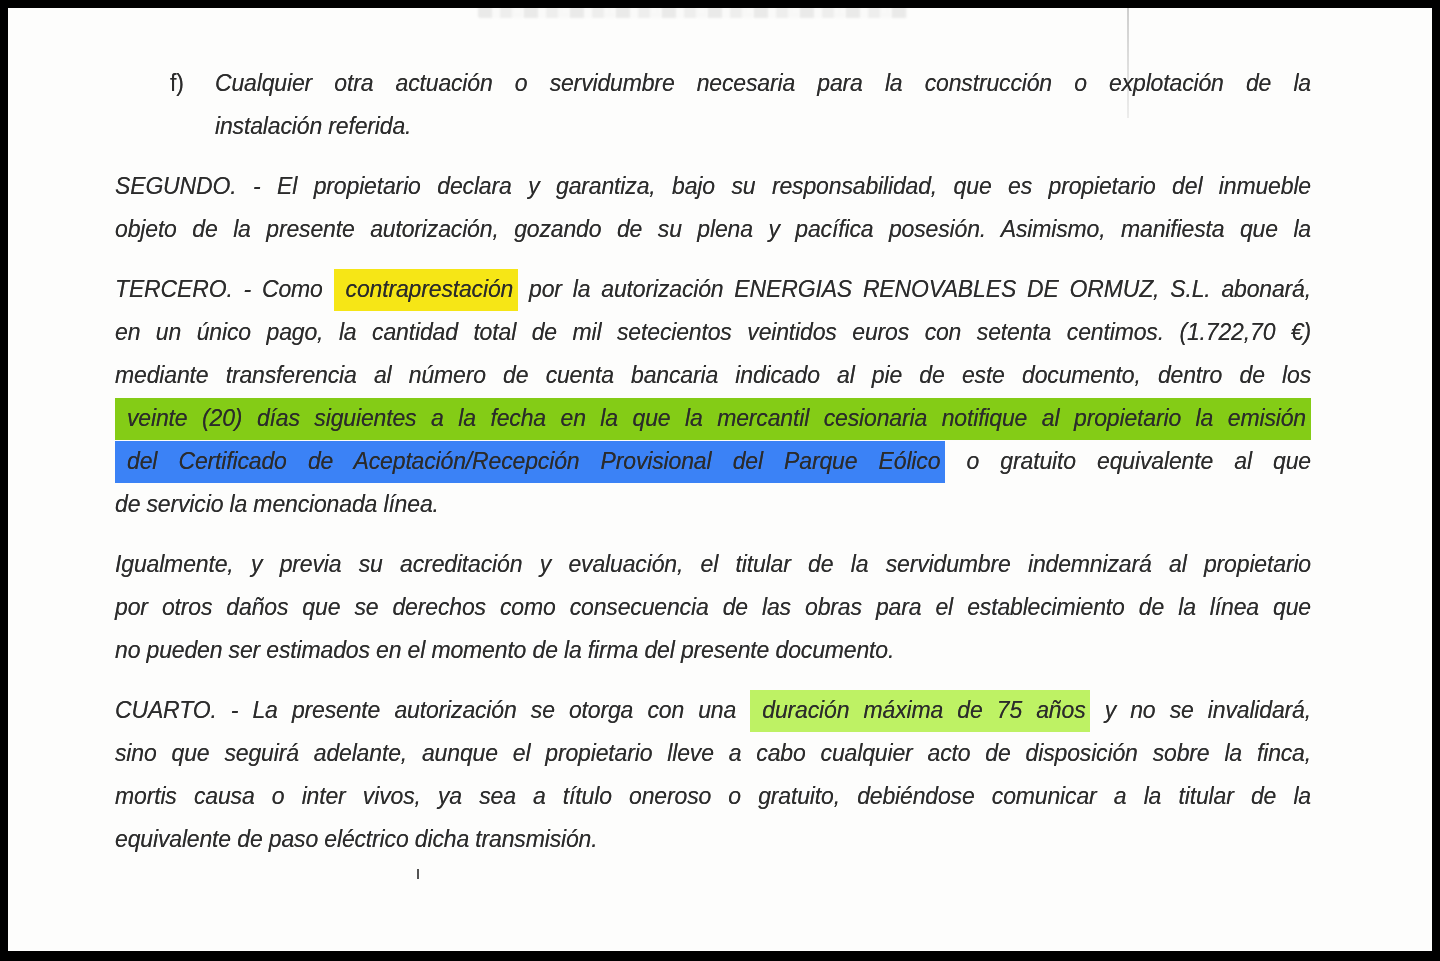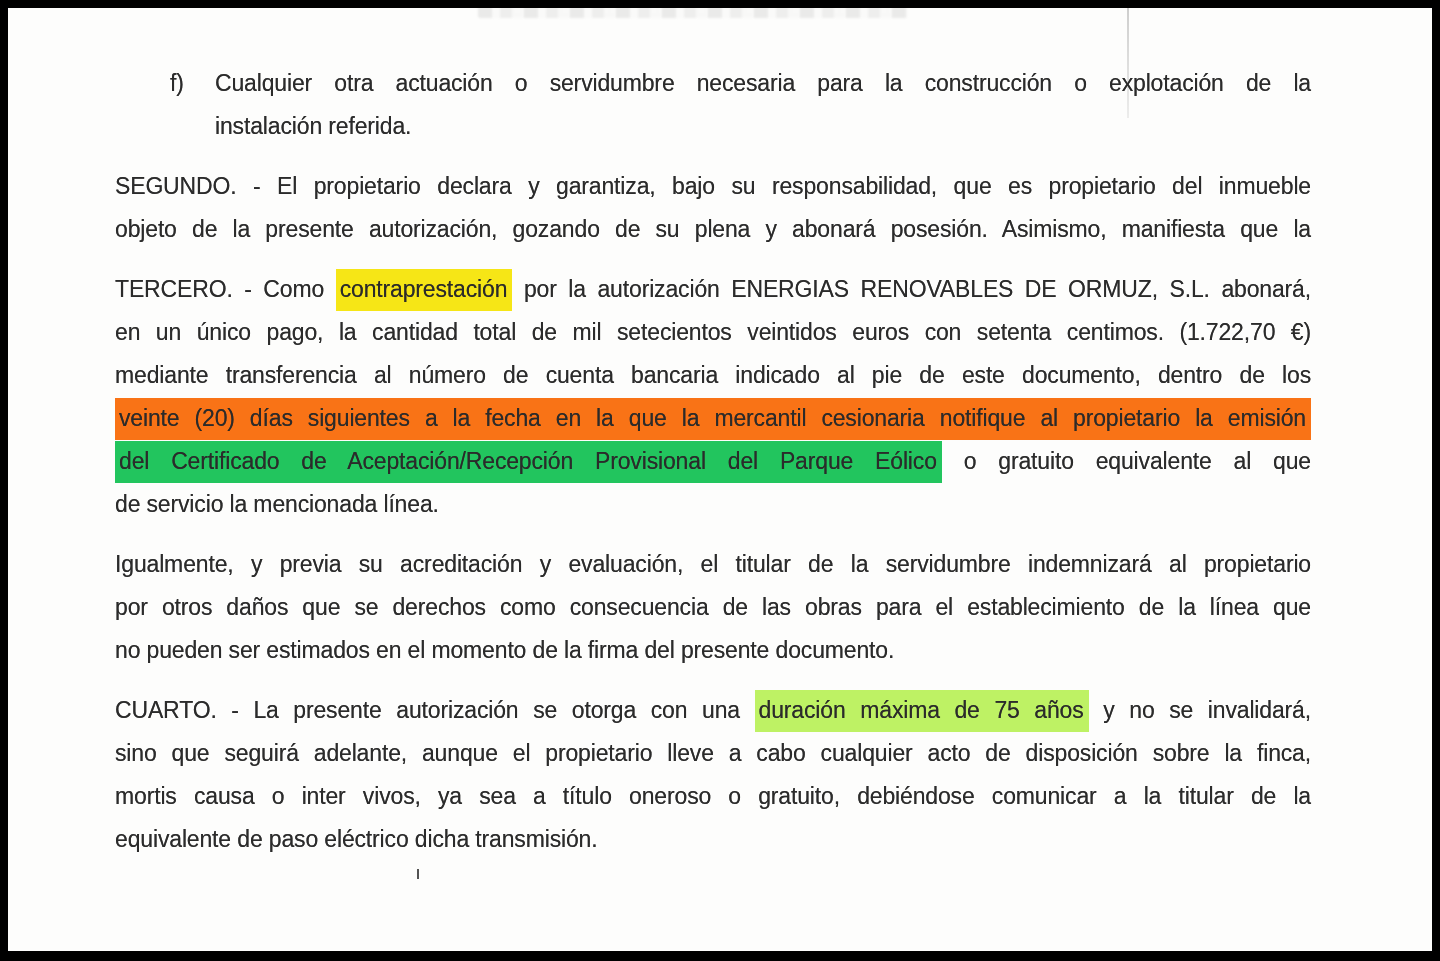--- a/index.html
+++ b/index.html
@@ -25,28 +25,28 @@
     color:#2b2b2b;
     font-size:23px;line-height:43px;
     letter-spacing:-0.15px;
     text-shadow:0 0 0.5px rgba(35,35,35,0.65);
   }
   .para{margin:0 0 17px 0;position:relative;}
   .para.indented{padding-left:100px;}
   .para .clause-marker{
     position:absolute;left:55px;top:0;
   }
-  .line{white-space:normal;}
+  .line{white-space:normal;font-style:italic;}
   .line.justify{
     text-align:justify;
     text-align-last:justify;
   }
   mark.hl{
     color:inherit;
-    padding:7px 5px 9px 4px;
+    padding:7px 5px 9px 12px;
     -webkit-box-decoration-break:clone;
     box-decoration-break:clone;
   }
   
   .ghost-top{
     position:absolute;left:478px;top:3px;width:430px;height:15px;
     background:
       repeating-linear-gradient(90deg,
         rgba(120,120,120,0.14) 0 14px,
         rgba(120,120,120,0.02) 14px 22px,
@@ -73,28 +73,28 @@
   <div class="ghost-top"></div>
   <div class="crease"></div>
   <div class="doc" id="doc" style="color: rgb(43, 43, 43);">
       <div class="para indented">
         <span class="clause-marker">f)</span>
         <div class="line justify"><span>Cualquier otra actuación o servidumbre necesaria para la construcción o explotación de la</span></div>
         <div class="line"><span>instalación referida.</span></div>
       </div>
       <div class="para">
         <div class="line justify"><span>SEGUNDO. - El propietario declara y garantiza, bajo su responsabilidad, que es propietario del inmueble</span></div>
-        <div class="line justify"><span>objeto de la presente autorización, gozando de su plena y abonará posesión. Asimismo, manifiesta que la</span></div>
+        <div class="line justify"><span>objeto de la presente autorización, gozando de su plena y pacífica posesión. Asimismo, manifiesta que la</span></div>
       </div>
       <div class="para">
         <div class="line justify"><span>TERCERO. - Como </span><mark class="hl" style="background: rgb(246, 230, 22);">contraprestación</mark><span> por la autorización ENERGIAS RENOVABLES DE ORMUZ, S.L. abonará,</span></div>
         <div class="line justify"><span>en un único pago, la cantidad total de mil setecientos veintidos euros con setenta centimos. (1.722,70 €)</span></div>
         <div class="line justify"><span>mediante transferencia al número de cuenta bancaria indicado al pie de este documento, dentro de los</span></div>
-        <div class="line justify"><mark class="hl" style="background: #f97316; margin-top: 40px;">veinte (20) días siguientes a la fecha en la que la mercantil cesionaria notifique al propietario la emisión</mark></div>
-        <div class="line justify"><mark class="hl" style="background: #22c55e;">del Certificado de Aceptación/Recepción Provisional del Parque Eólico</mark><span> o gratuito equivalente al que</span></div>
+        <div class="line justify"><mark class="hl" style="background: #84cc16; margin-top: 40px;">veinte (20) días siguientes a la fecha en la que la mercantil cesionaria notifique al propietario la emisión</mark></div>
+        <div class="line justify"><mark class="hl" style="background: #3b82f6;">del Certificado de Aceptación/Recepción Provisional del Parque Eólico</mark><span> o gratuito equivalente al que</span></div>
         <div class="line"><span>de servicio la mencionada línea.</span></div>
       </div>
       <div class="para">
         <div class="line justify"><span>Igualmente, y previa su acreditación y evaluación, el titular de la servidumbre indemnizará al propietario</span></div>
         <div class="line justify"><span>por otros daños que se derechos como consecuencia de las obras para el establecimiento de la línea que</span></div>
         <div class="line"><span>no pueden ser estimados en el momento de la firma del presente documento.</span></div>
       </div>
       <div class="para">
         <div class="line justify"><span>CUARTO. - La presente autorización se otorga con una </span><mark class="hl" style="background: #bef264;">duración máxima de 75 años</mark><span> y no se invalidará,</span></div>
         <div class="line justify"><span>sino que seguirá adelante, aunque el propietario lleve a cabo cualquier acto de disposición sobre la finca,</span></div>

